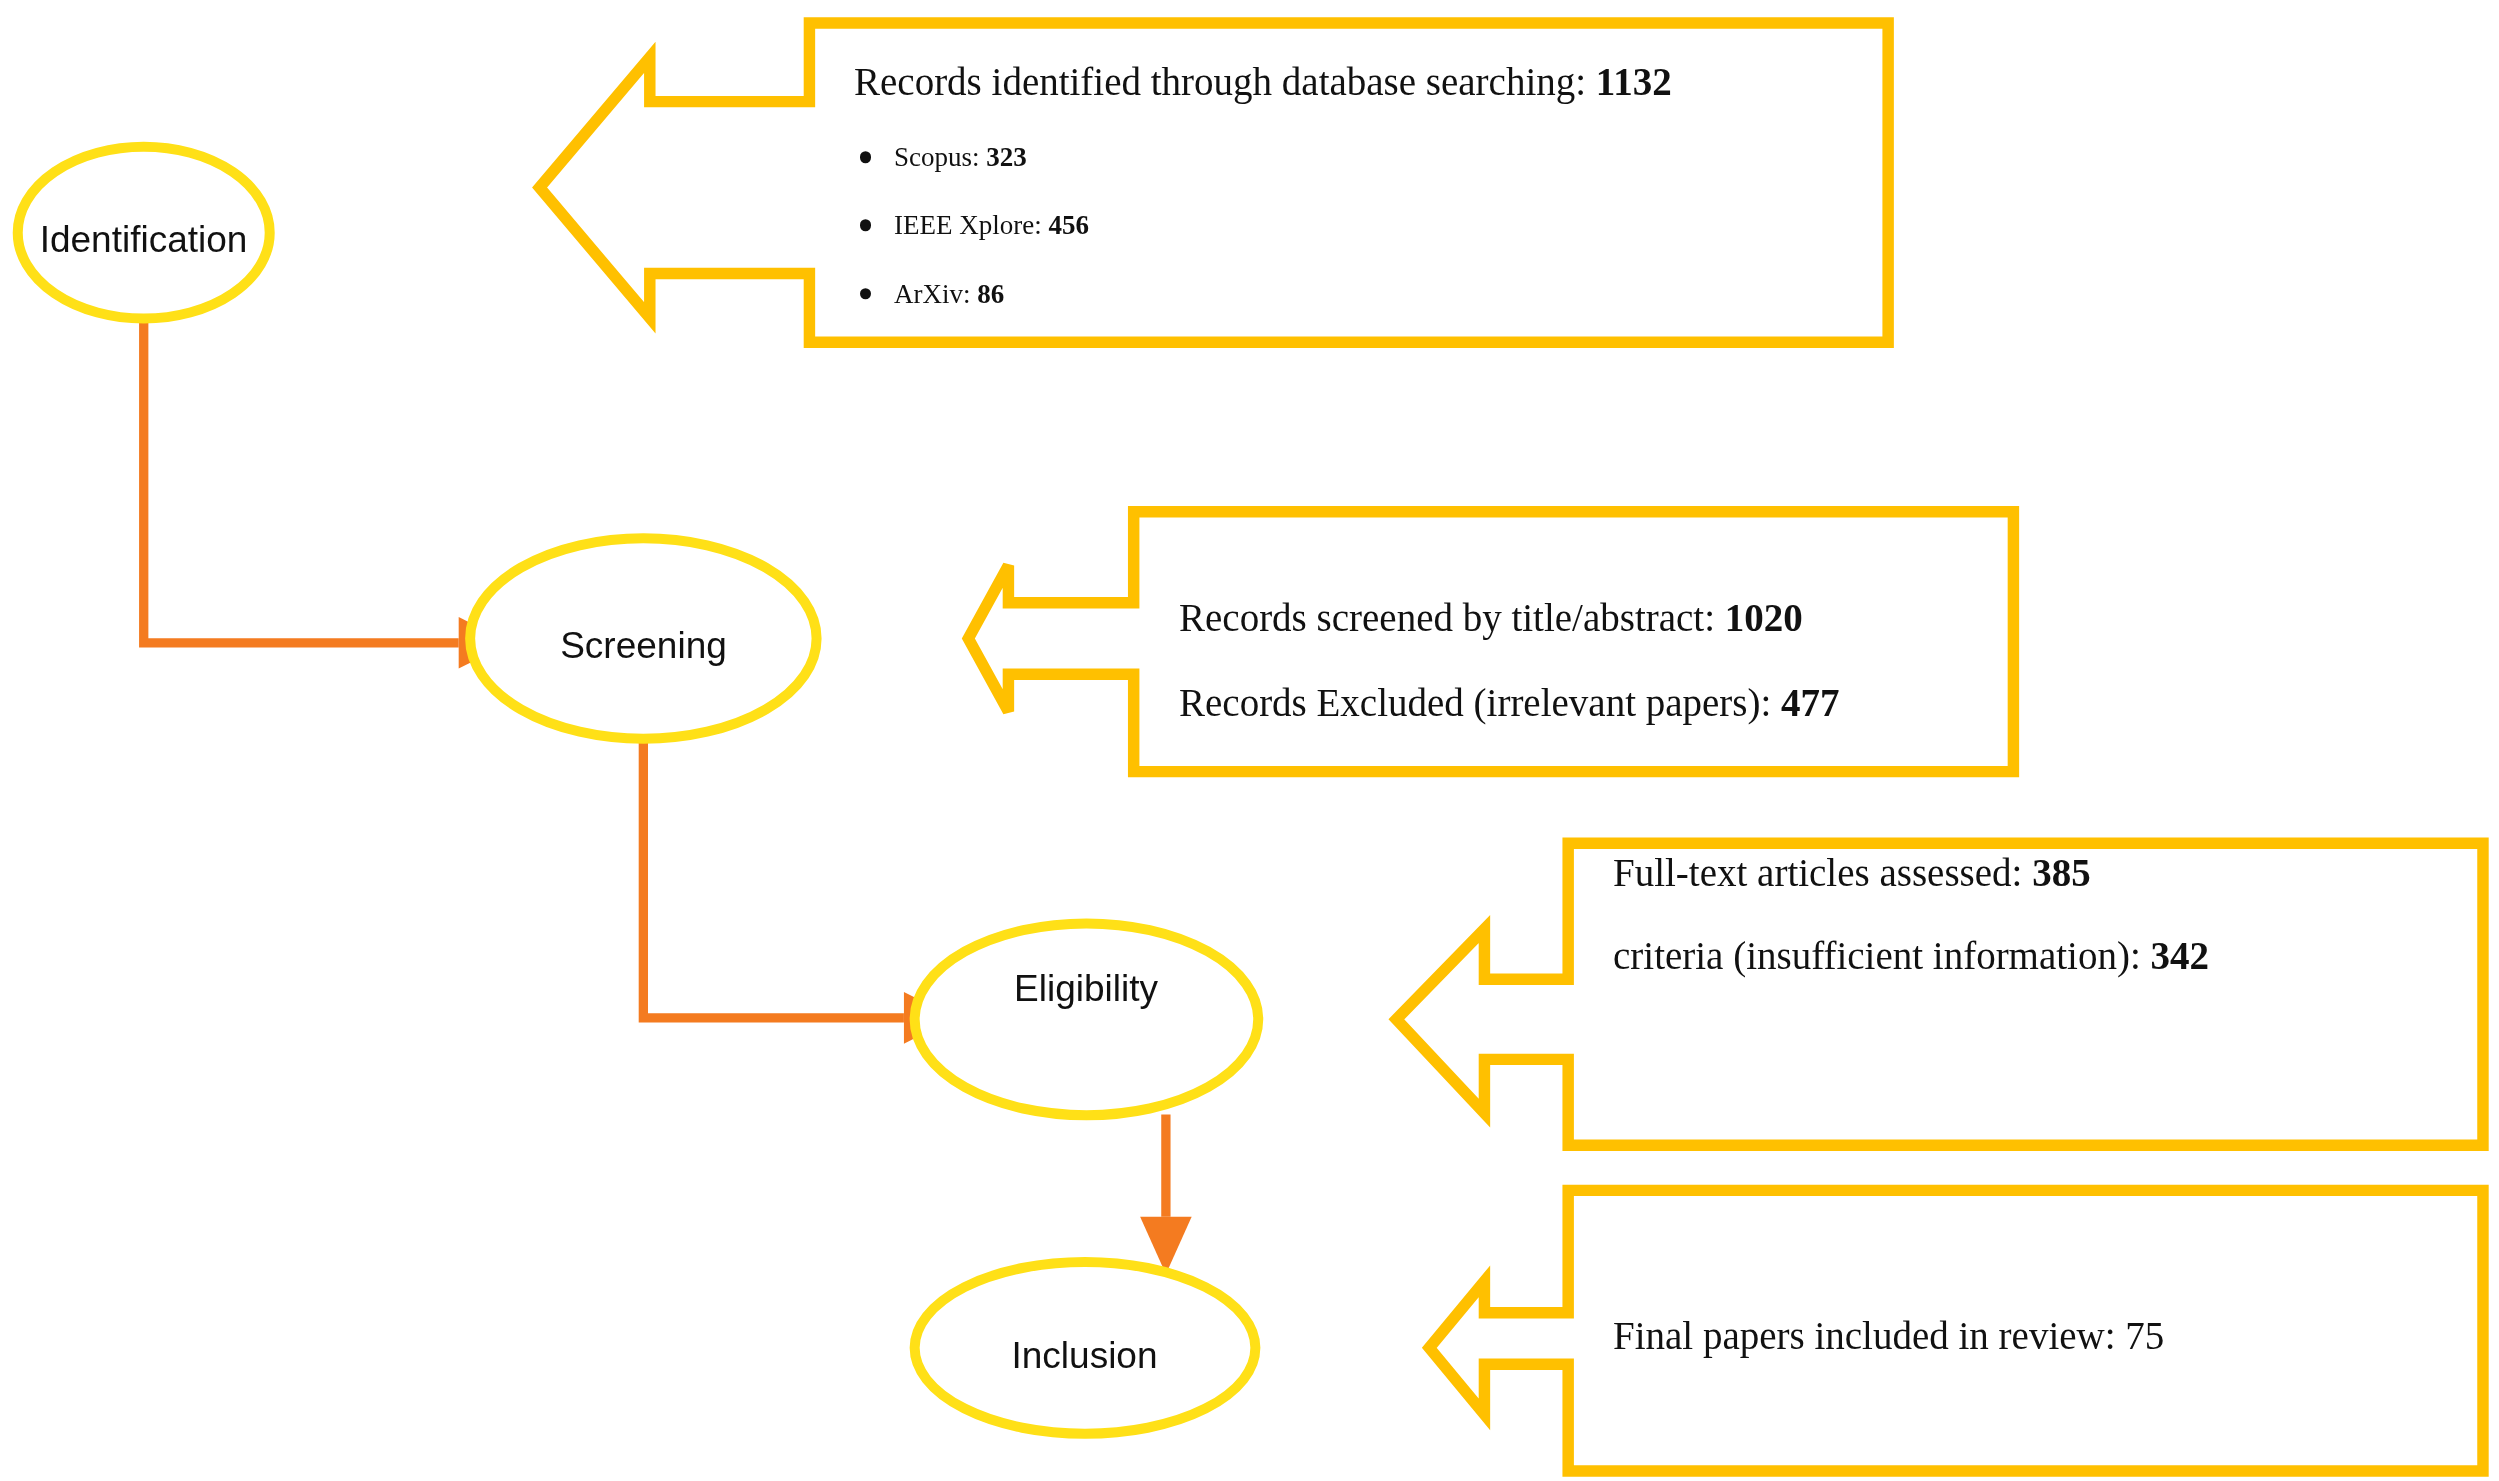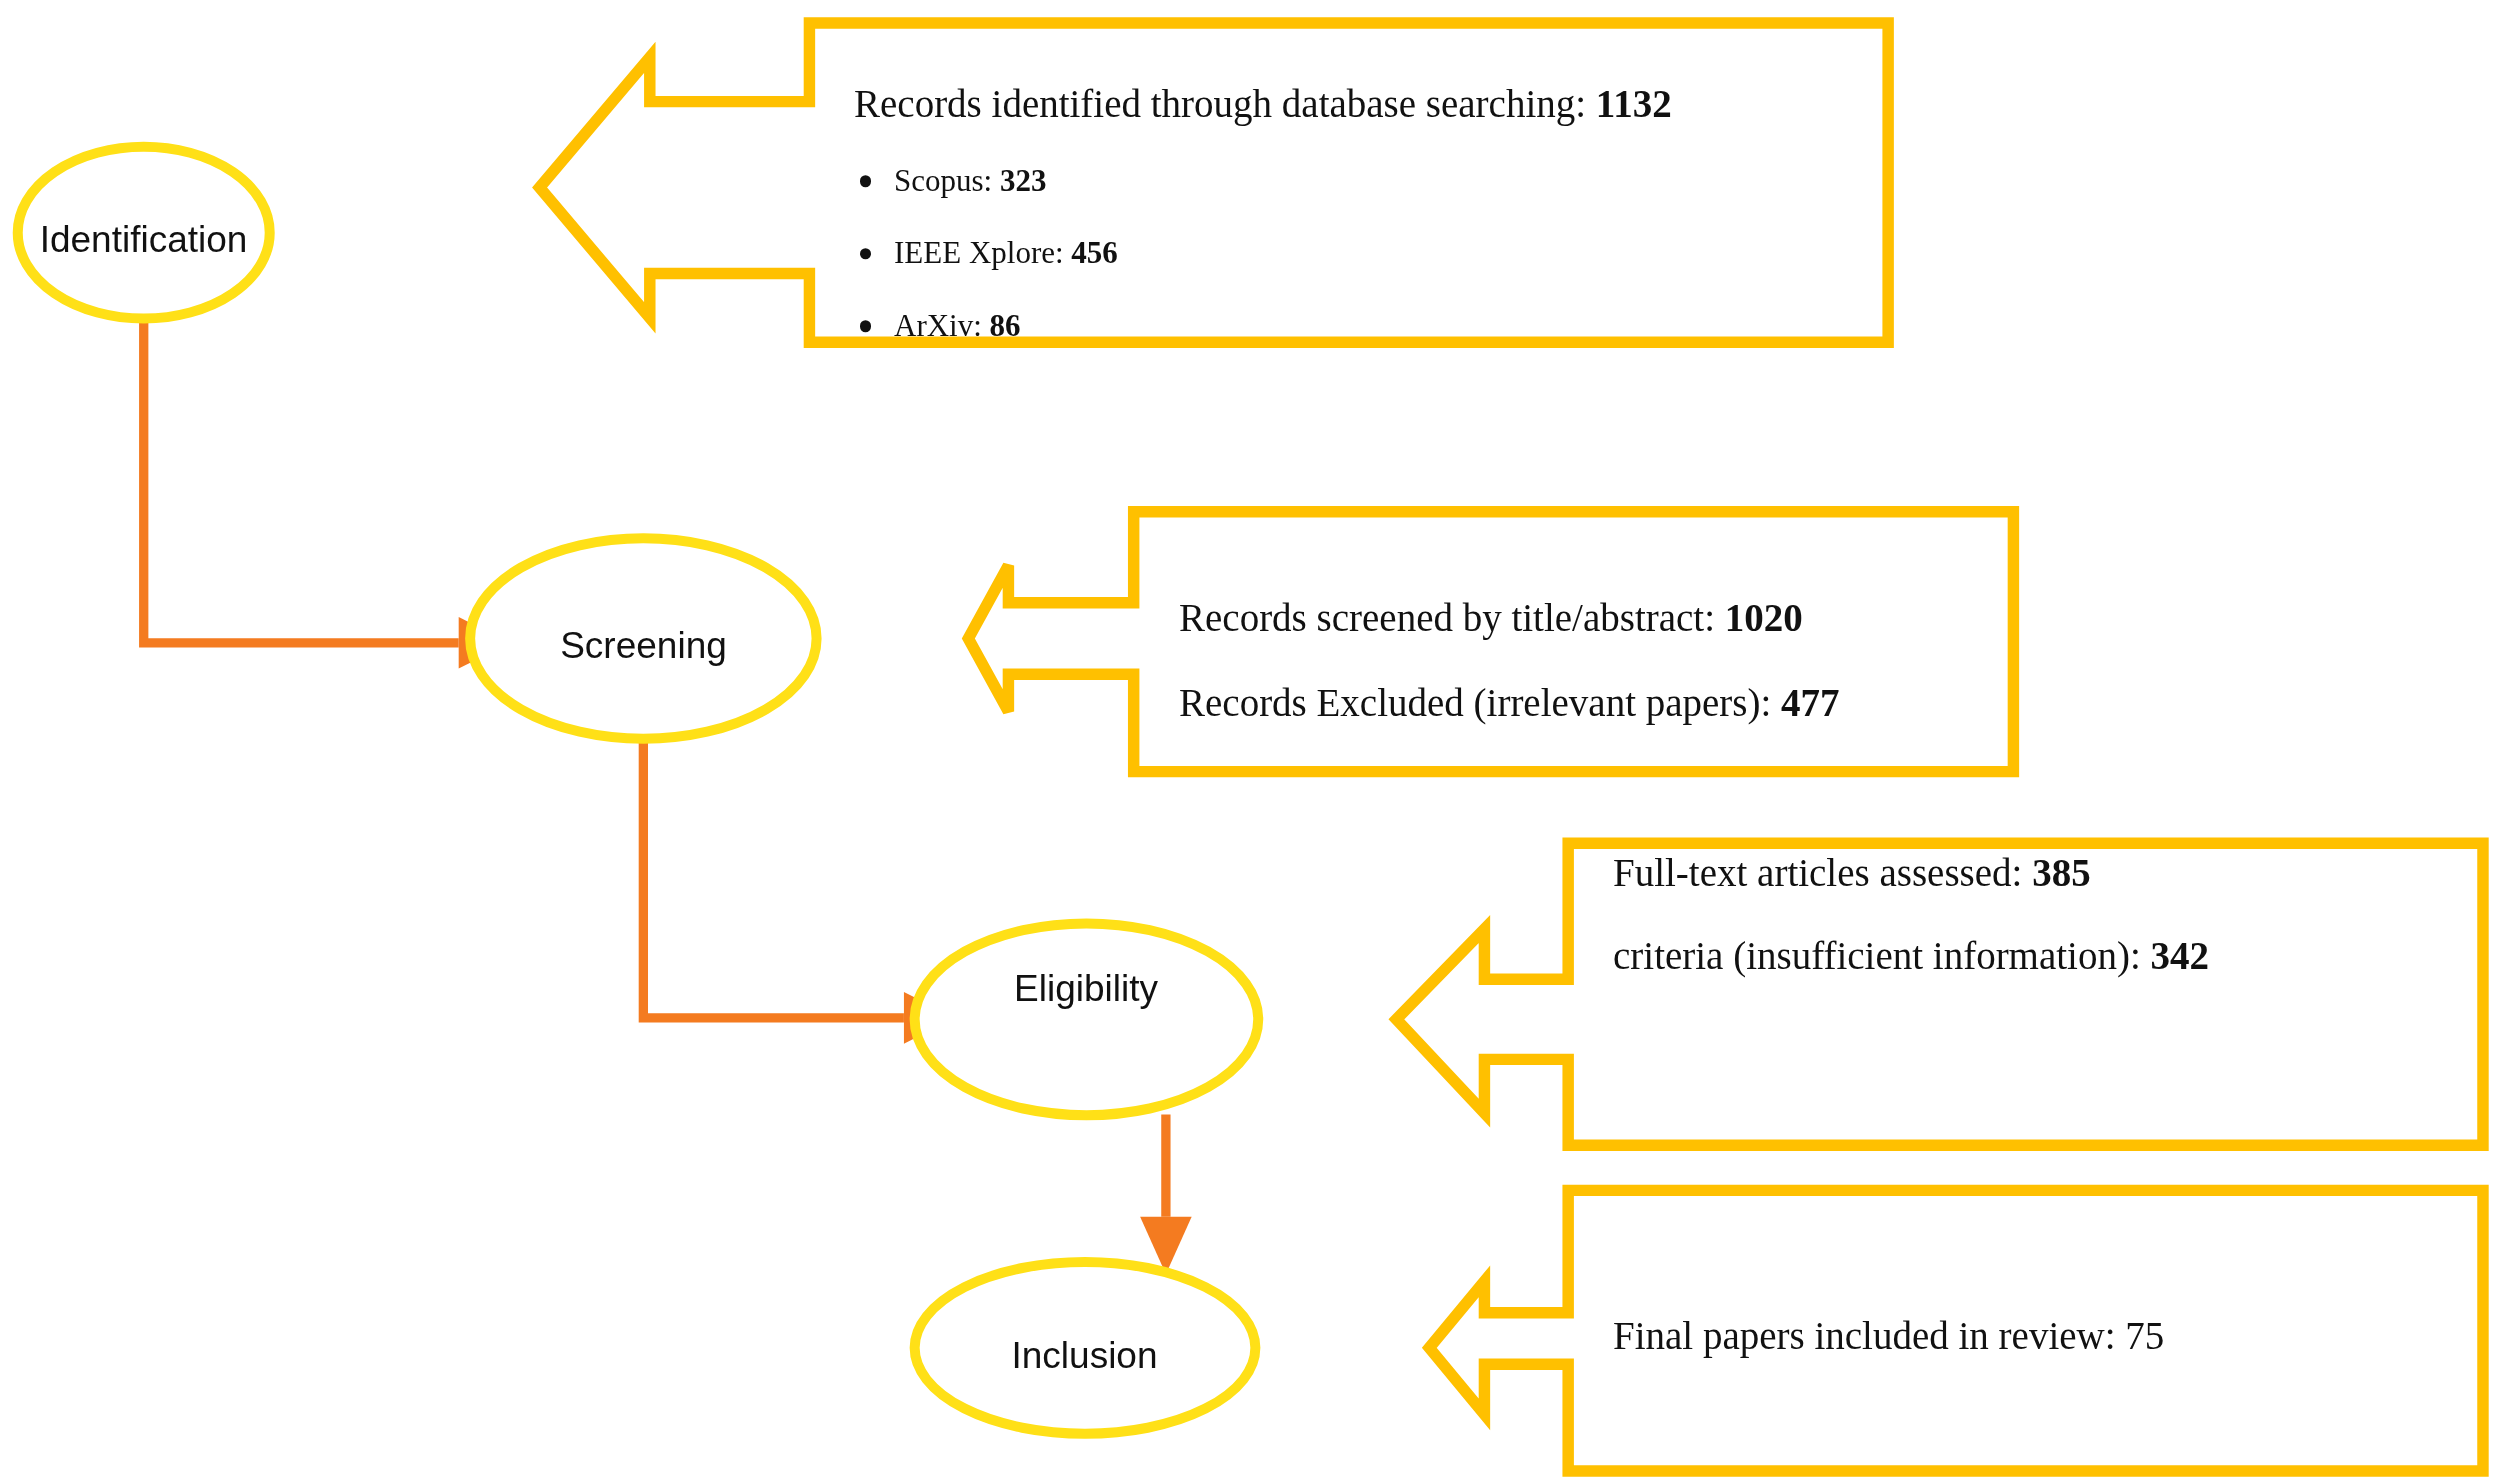--- a/index.html
+++ b/index.html
@@ -29,21 +29,21 @@
   }
   .boxtext .ln{display:block;}
   .boxtext b{font-weight:bold;}
   ul.bullets{
     list-style:none;
     margin:0;padding:0;
   }
   ul.bullets li{
     position:relative;
     padding-left:40px;
-    font-size:31px;
+    font-size:27px;
   }
   ul.bullets li .dot{
     position:absolute;left:5.7px;top:50%;
     transform:translateY(-50%);
     width:11.5px;height:11.5px;border-radius:50%;
     background:#111111;display:block;
   }
 </style>
 </head>
 <body>
@@ -137,21 +137,21 @@
   </div>
 
   <div class="node-label" style="left:914px;top:953px;width:344px;height:57px;">
     <span>Eligibility</span>
   </div>
 
   <div class="node-label" style="left:914px;top:1320px;width:341px;height:57px;">
     <span>Inclusion</span>
   </div>
 
-  <div class="boxtext" style="left:854px;top:84px;width:1002px;">
+  <div class="boxtext" style="left:854px;top:62px;width:1002px;">
     <span class="ln">
       <span>Records identified through database searching: </span><b>1132</b>
     </span>
     <ul class="bullets" style="margin-top:40px;">
       <li style="margin-bottom:40px;">
         <span class="dot"></span>
         <span>Scopus: </span><b>323</b>
       </li>
       <li style="margin-bottom:40px;">
         <span class="dot"></span>

